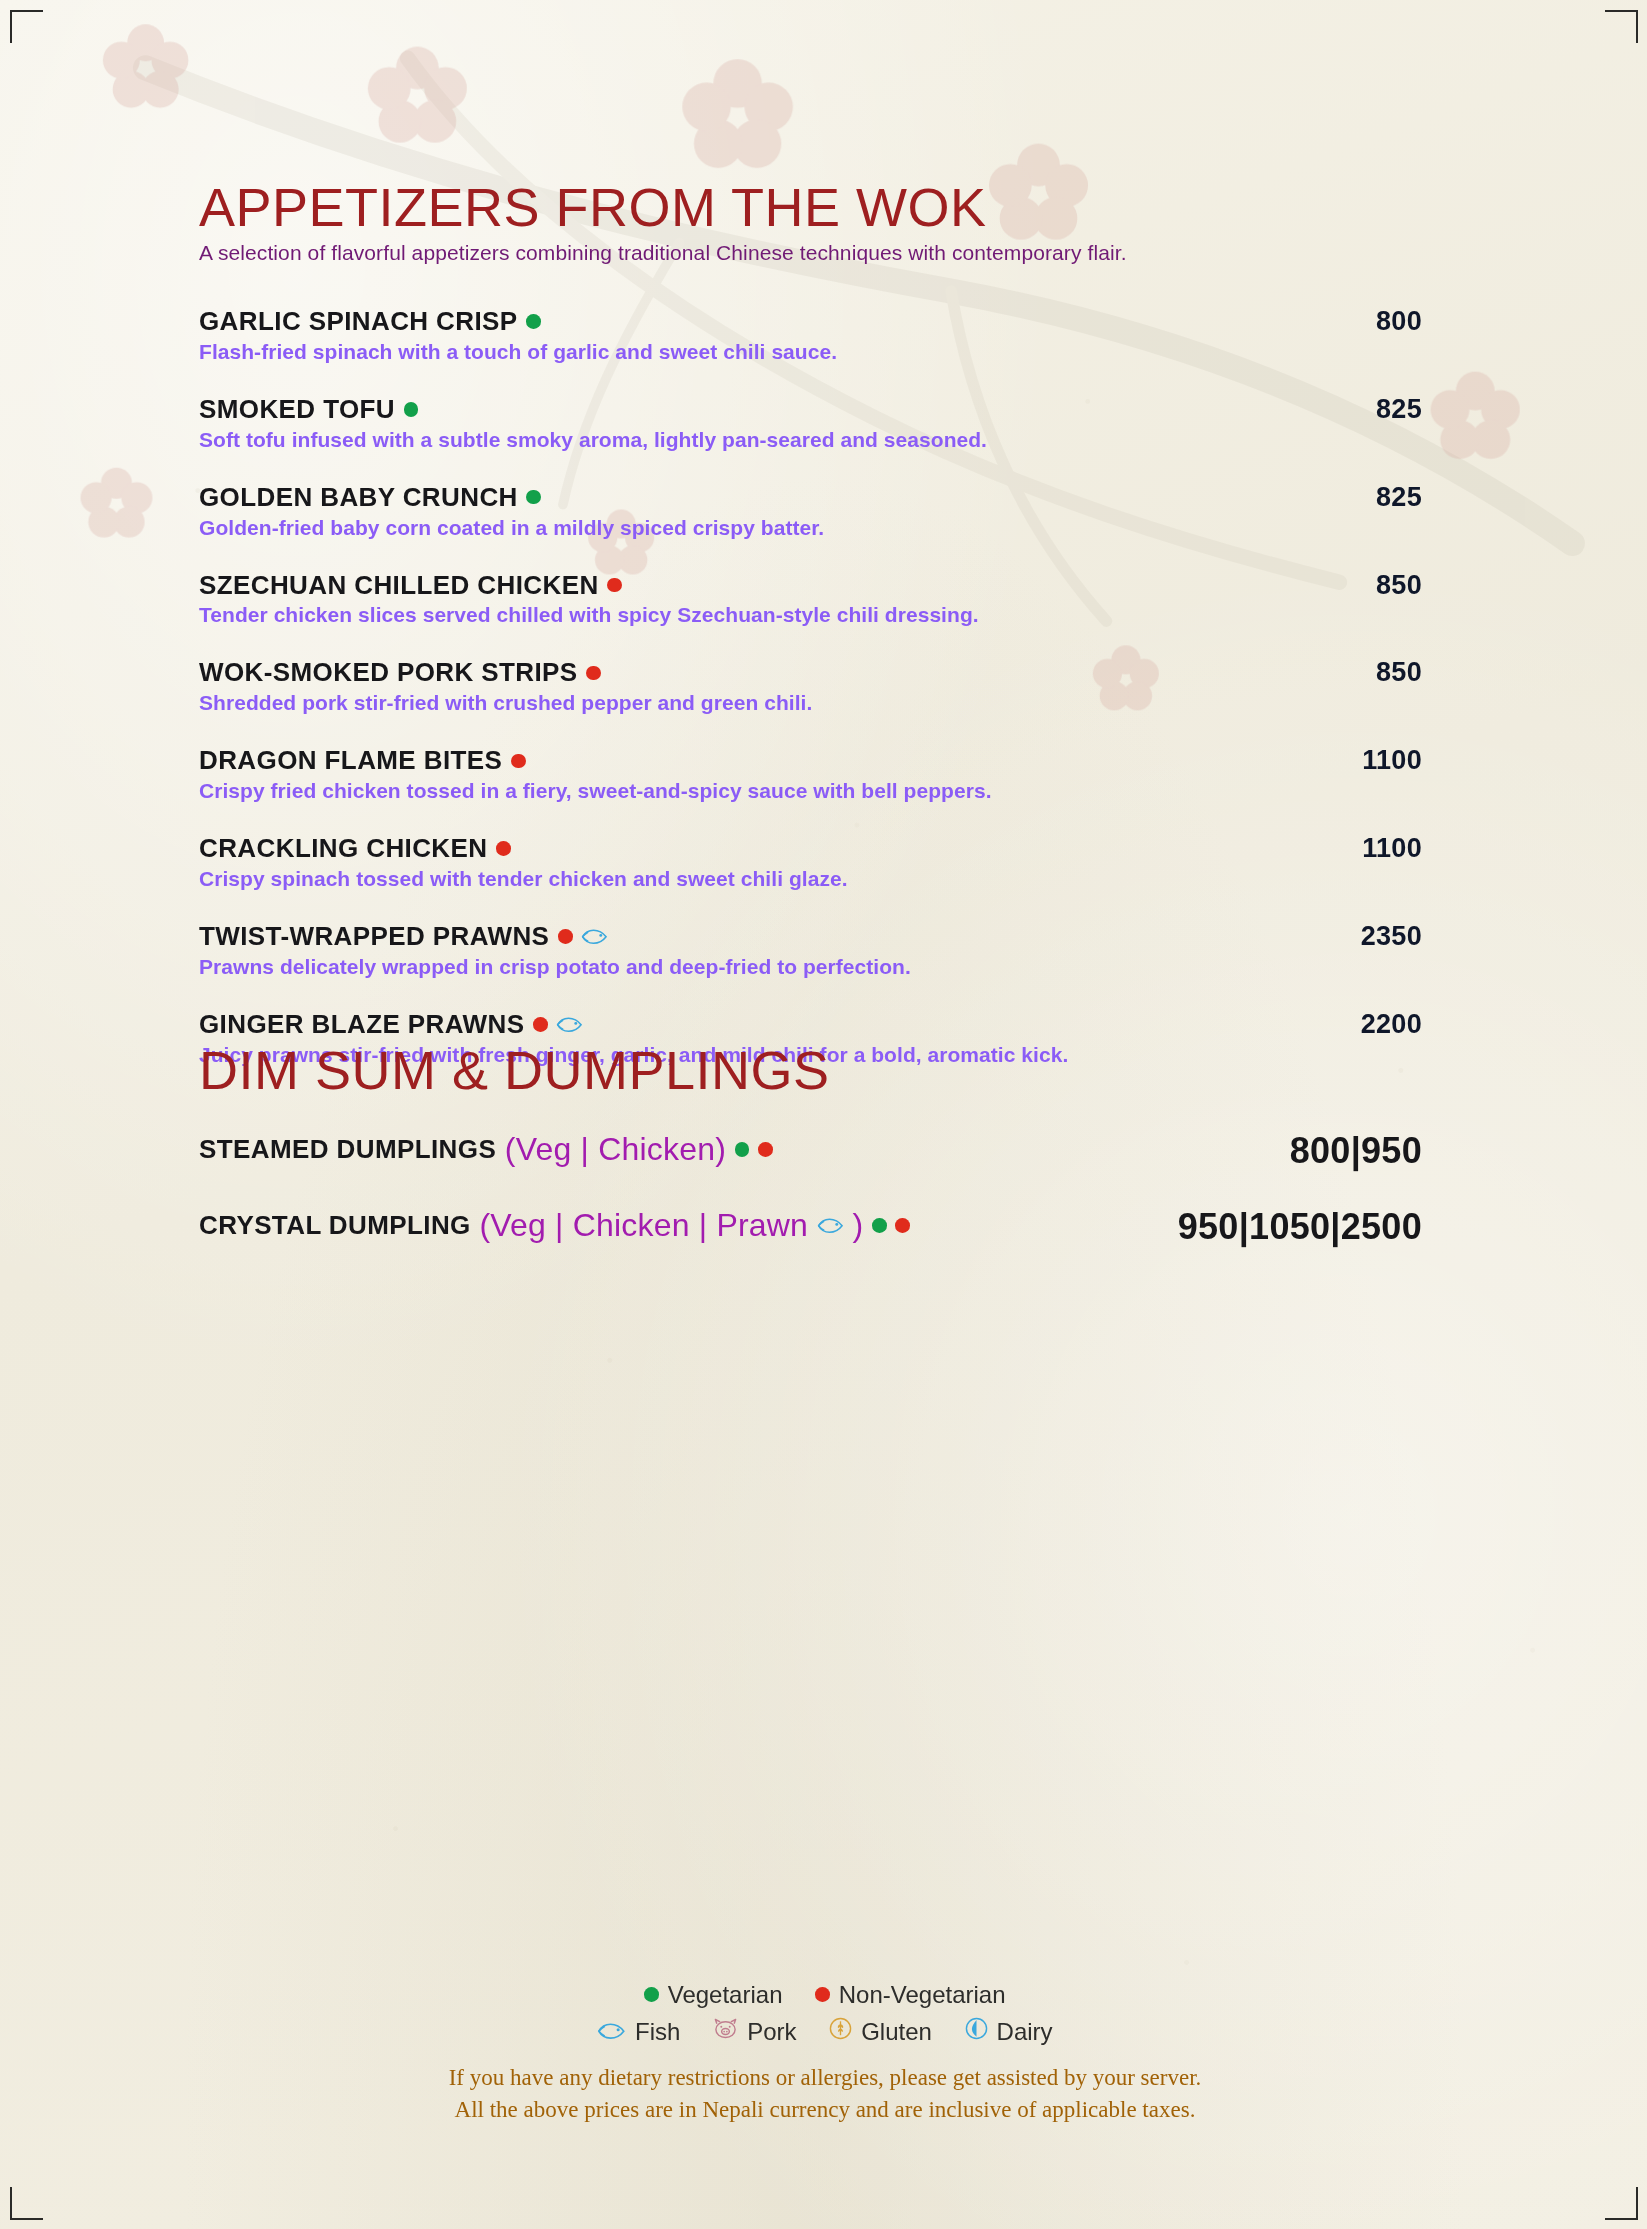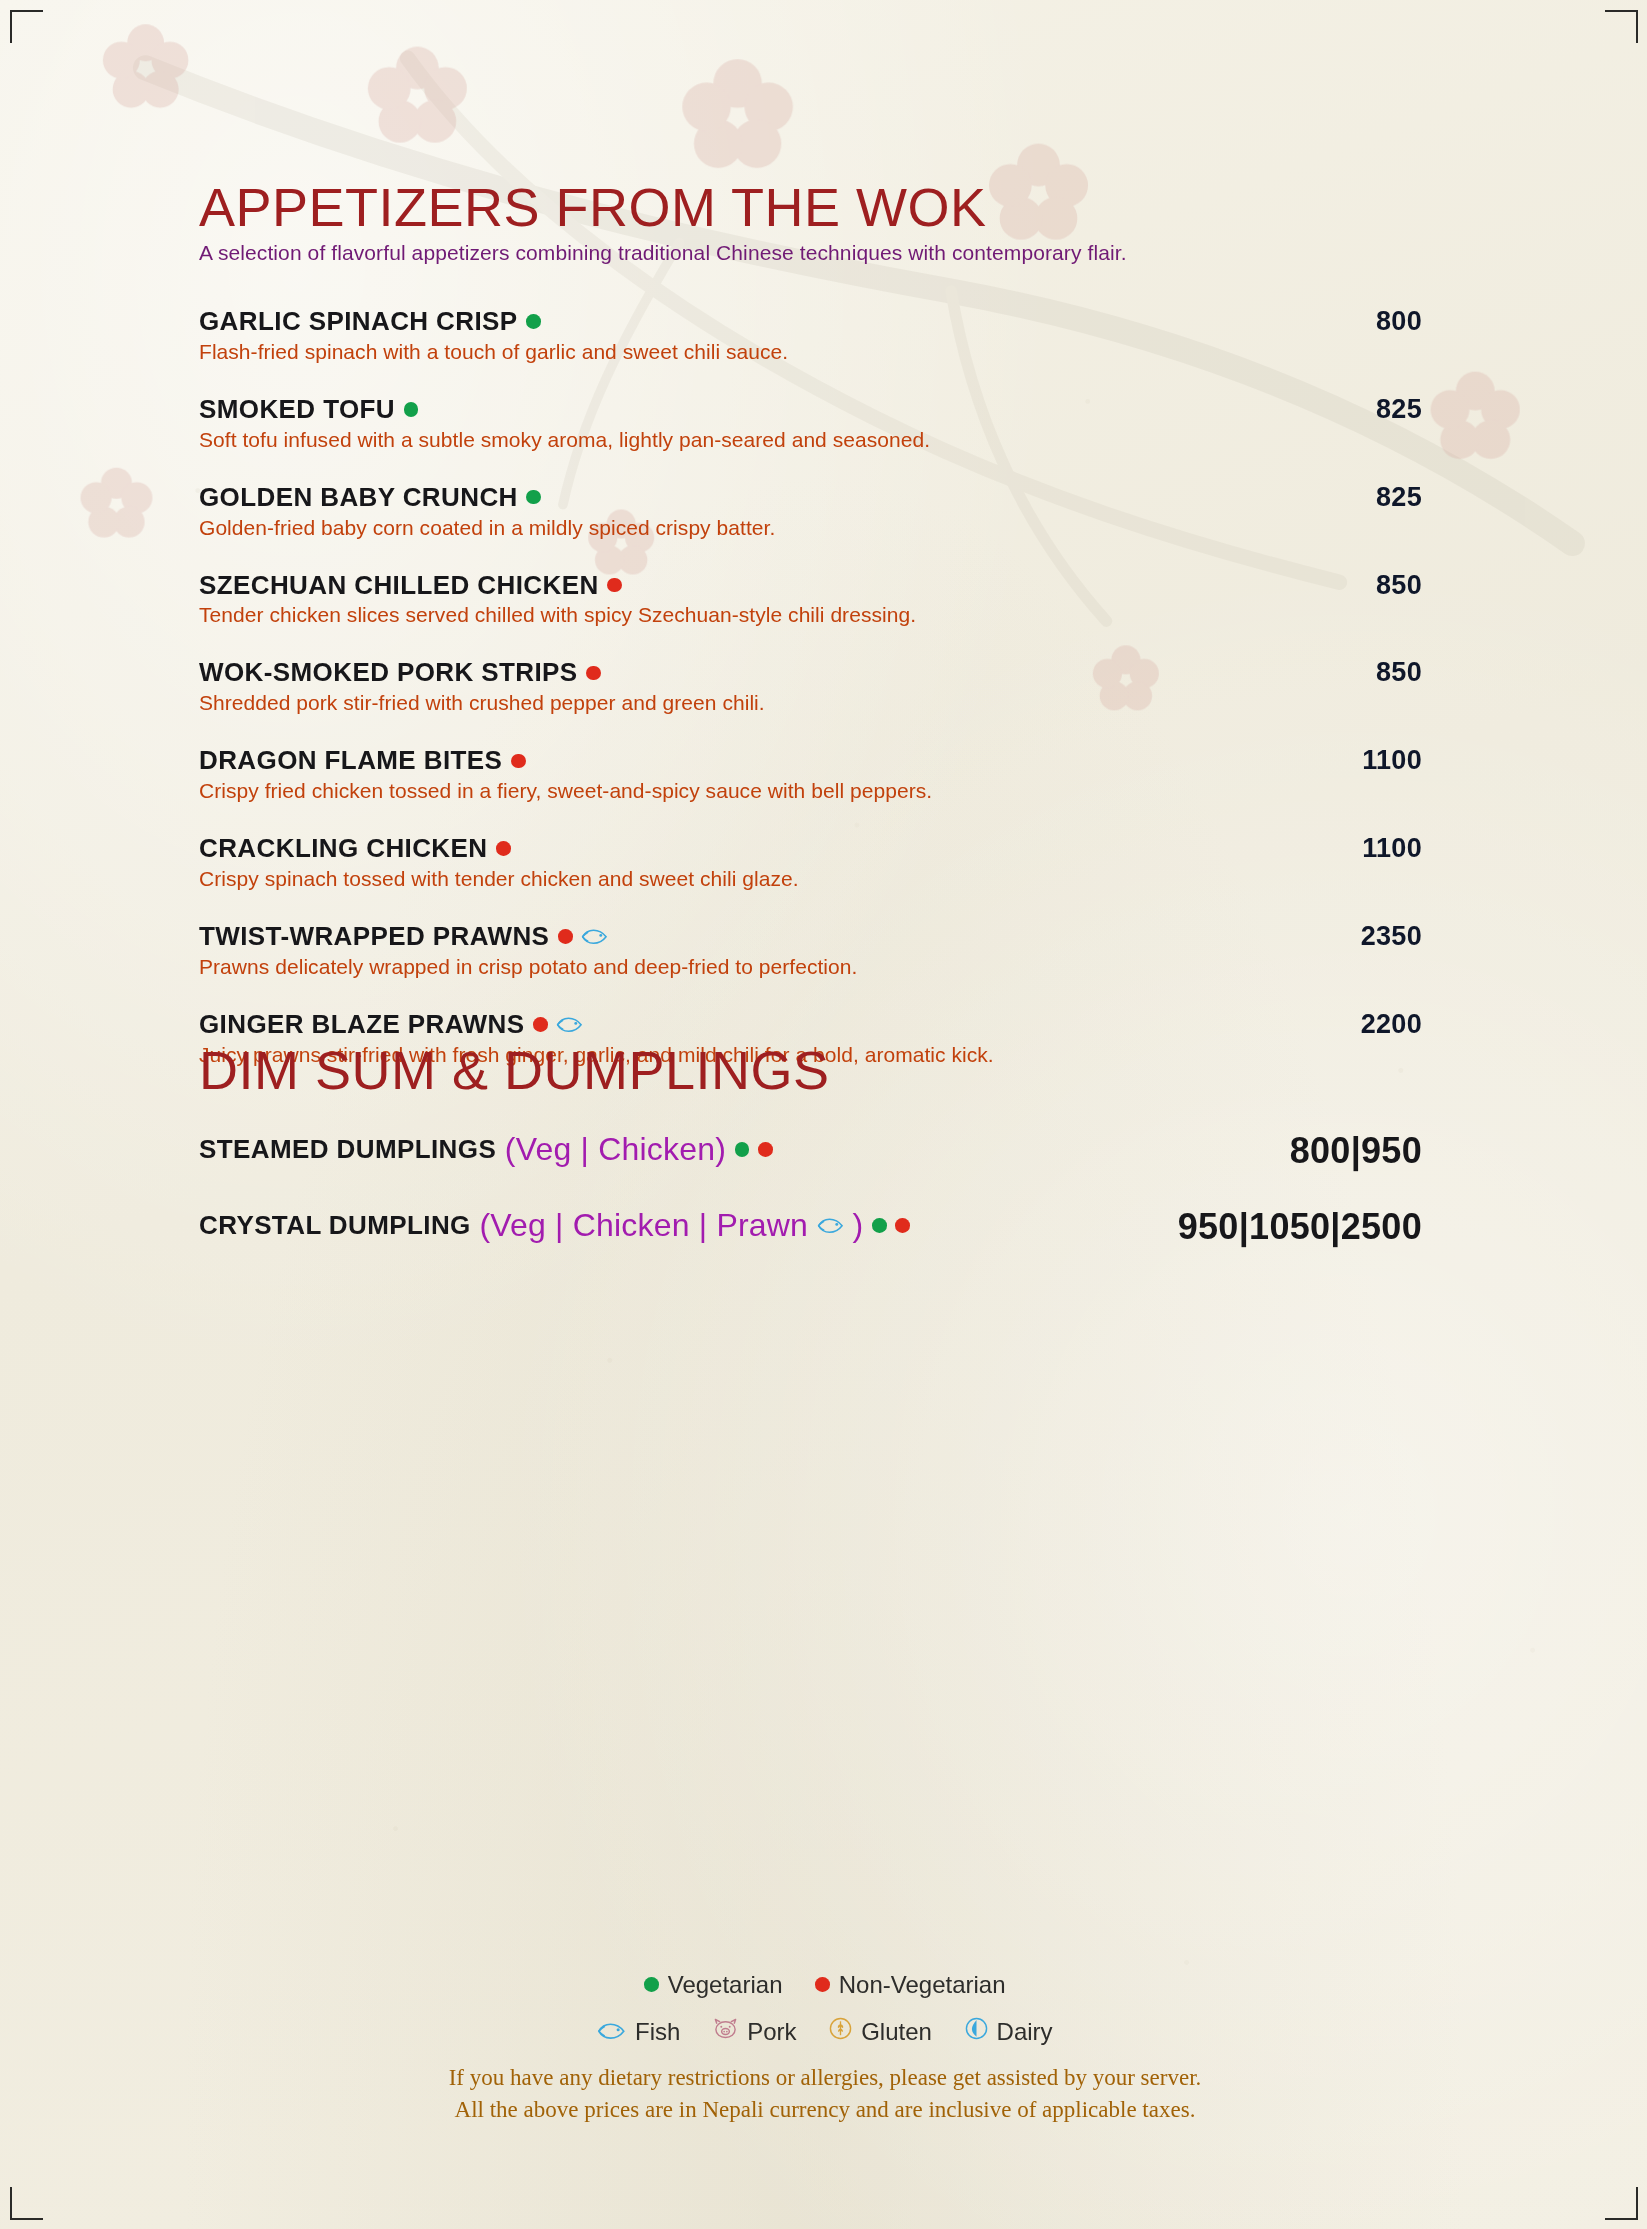--- a/index.html
+++ b/index.html
@@ -106,23 +106,24 @@
     white-space: nowrap;
   }
   .item-name {
     font-size: 26px;
     font-weight: bold;
     color: #17171a;
     letter-spacing: 0.4px;
   }
   .item-desc {
     font-size: 21px;
-    color: #c2410c;
+    color: #8b5cf6;
     margin-top: 2.9px;
     letter-spacing: 0.05px;
+    font-weight: bold;
   }
   .item-price {
     position: absolute;
     right: 0;
     top: 0;
     font-size: 27px;
     font-weight: bold;
     color: #0f172a;
     letter-spacing: 0.3px;
   }
@@ -175,21 +176,21 @@
   }
   .legend-row {
     display: flex;
     justify-content: center;
     align-items: center;
     gap: 33px;
     font-size: 24px;
     color: #2d2d2b;
   }
   .legend-row + .legend-row { margin-top: 8.7px; }
-  .legend-entry { display: inline-flex; align-items: center; gap: 8.7px; margin-top: 10px; }
+  .legend-entry { display: inline-flex; align-items: center; gap: 8.7px; }
   .note {
     text-align: center;
     font-family: "Liberation Serif", serif;
     font-size: 23px;
     color: #a16207;
     line-height: 1.42;
     margin-top: 15.5px;
   }
 </style>
 </head>

